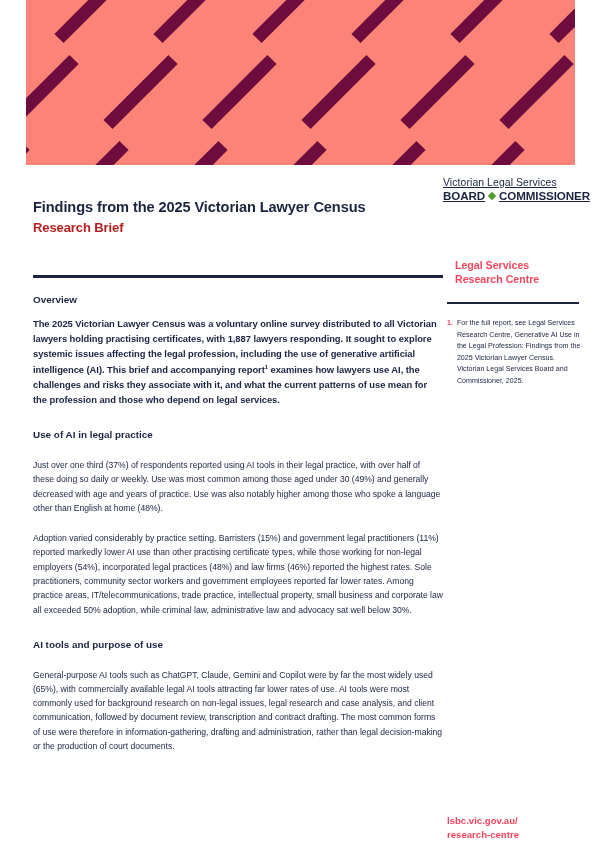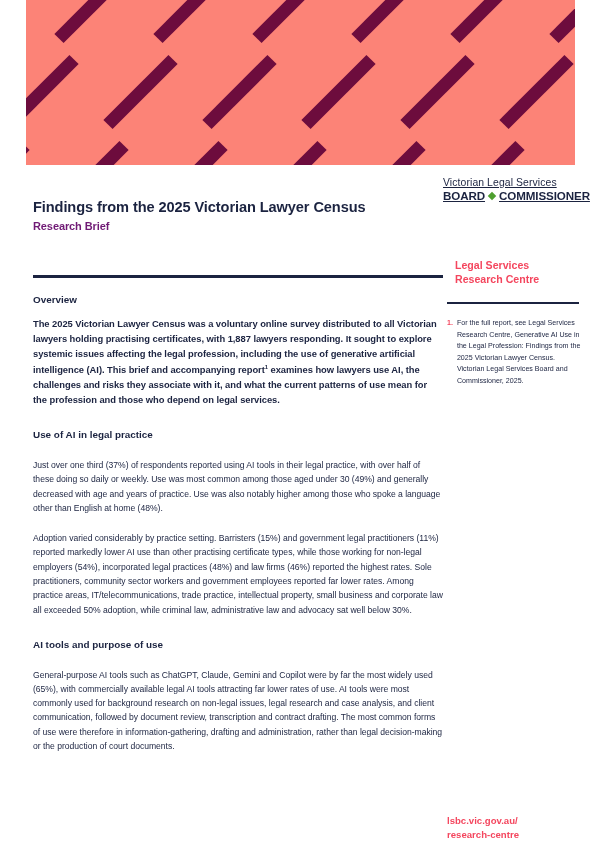--- a/index.html
+++ b/index.html
@@ -57,25 +57,25 @@
   }
   .doc-title {
     font-size: 14.6px;
     font-weight: bold;
     line-height: 1.42;
     letter-spacing: -0.1px;
     color: #1b2340;
     margin: 0;
   }
   .doc-subtitle {
-    font-size: 11px;
+    font-size: 13px;
     font-weight: bold;
     line-height: 1.42;
     letter-spacing: -0.1px;
-    color: #701a75;
+    color: #b91c1c;
     margin: 2px 0 0 0;
   }
 
   
   .logo {
     position: absolute;
     left: 443px;
     top: 176px;
     width: 140px;
     text-decoration: underline;

